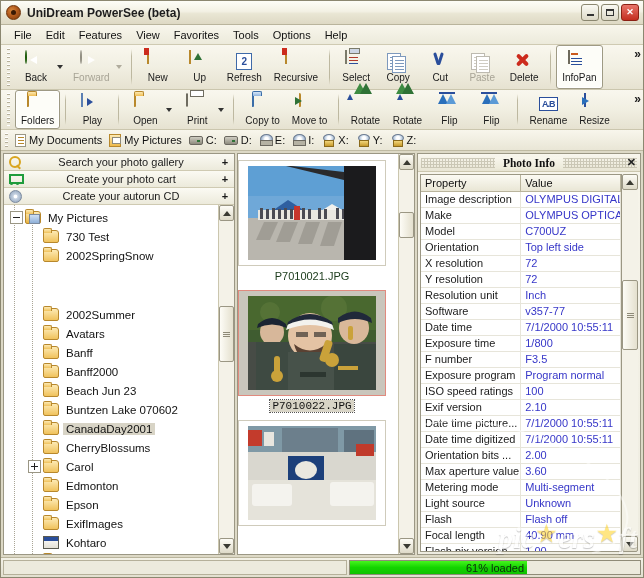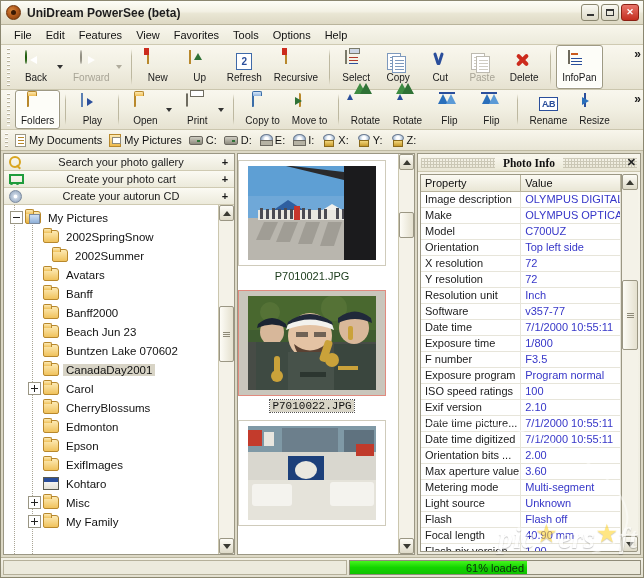--- a/index.html
+++ b/index.html
@@ -698,23 +698,28 @@
           <div class="guide" style="left:10px"></div>
           <div class="guide" style="left:28px;top:12px"></div>
         <div class="tnode" style="padding-left: 6px;">
               <span class="expander minus"></span>
               <span class="tfold pics"></span>
               <span class="lbl2">My Pictures</span>
             </div>
             <div class="tnode" style="padding-left: 24px;">
               <span class="expander none"></span>
               <span class="tfold"></span>
+              <span class="lbl2">730 Test</span>
+            </div>
+            <div class="tnode" style="padding-left: 24px;">
+              <span class="expander none"></span>
+              <span class="tfold"></span>
               <span class="lbl2">2002SpringSnow</span>
             </div>
-            <div class="tnode" style="padding-left: 33px;">
+            <div class="tnode" style="padding-left: 24px; margin-top: 40px;">
               <span class="expander none"></span>
               <span class="tfold"></span>
               <span class="lbl2">2002Summer</span>
             </div>
             <div class="tnode" style="padding-left: 24px;">
               <span class="expander none"></span>
               <span class="tfold"></span>
               <span class="lbl2">Avatars</span>
             </div>
             <div class="tnode" style="padding-left: 24px;">
@@ -736,28 +741,28 @@
               <span class="expander none"></span>
               <span class="tfold"></span>
               <span class="lbl2">Buntzen Lake 070602</span>
             </div>
             <div class="tnode sel" style="padding-left: 24px;">
               <span class="expander none"></span>
               <span class="tfold"></span>
               <span class="lbl2">CanadaDay2001</span>
             </div>
             <div class="tnode" style="padding-left: 24px;">
+              <span class="expander none"></span>
+              <span class="tfold"></span>
+              <span class="lbl2">CherryBlossums</span>
+            </div>
+            <div class="tnode" style="padding-left: 24px;">
               <span class="expander plus"></span>
               <span class="tfold"></span>
               <span class="lbl2">Carol</span>
-            </div>
-            <div class="tnode" style="padding-left: 24px;">
-              <span class="expander none"></span>
-              <span class="tfold"></span>
-              <span class="lbl2">CherryBlossums</span>
             </div>
             <div class="tnode" style="padding-left: 24px;">
               <span class="expander none"></span>
               <span class="tfold"></span>
               <span class="lbl2">Edmonton</span>
             </div>
             <div class="tnode" style="padding-left: 24px;">
               <span class="expander none"></span>
               <span class="tfold"></span>
               <span class="lbl2">Epson</span>

